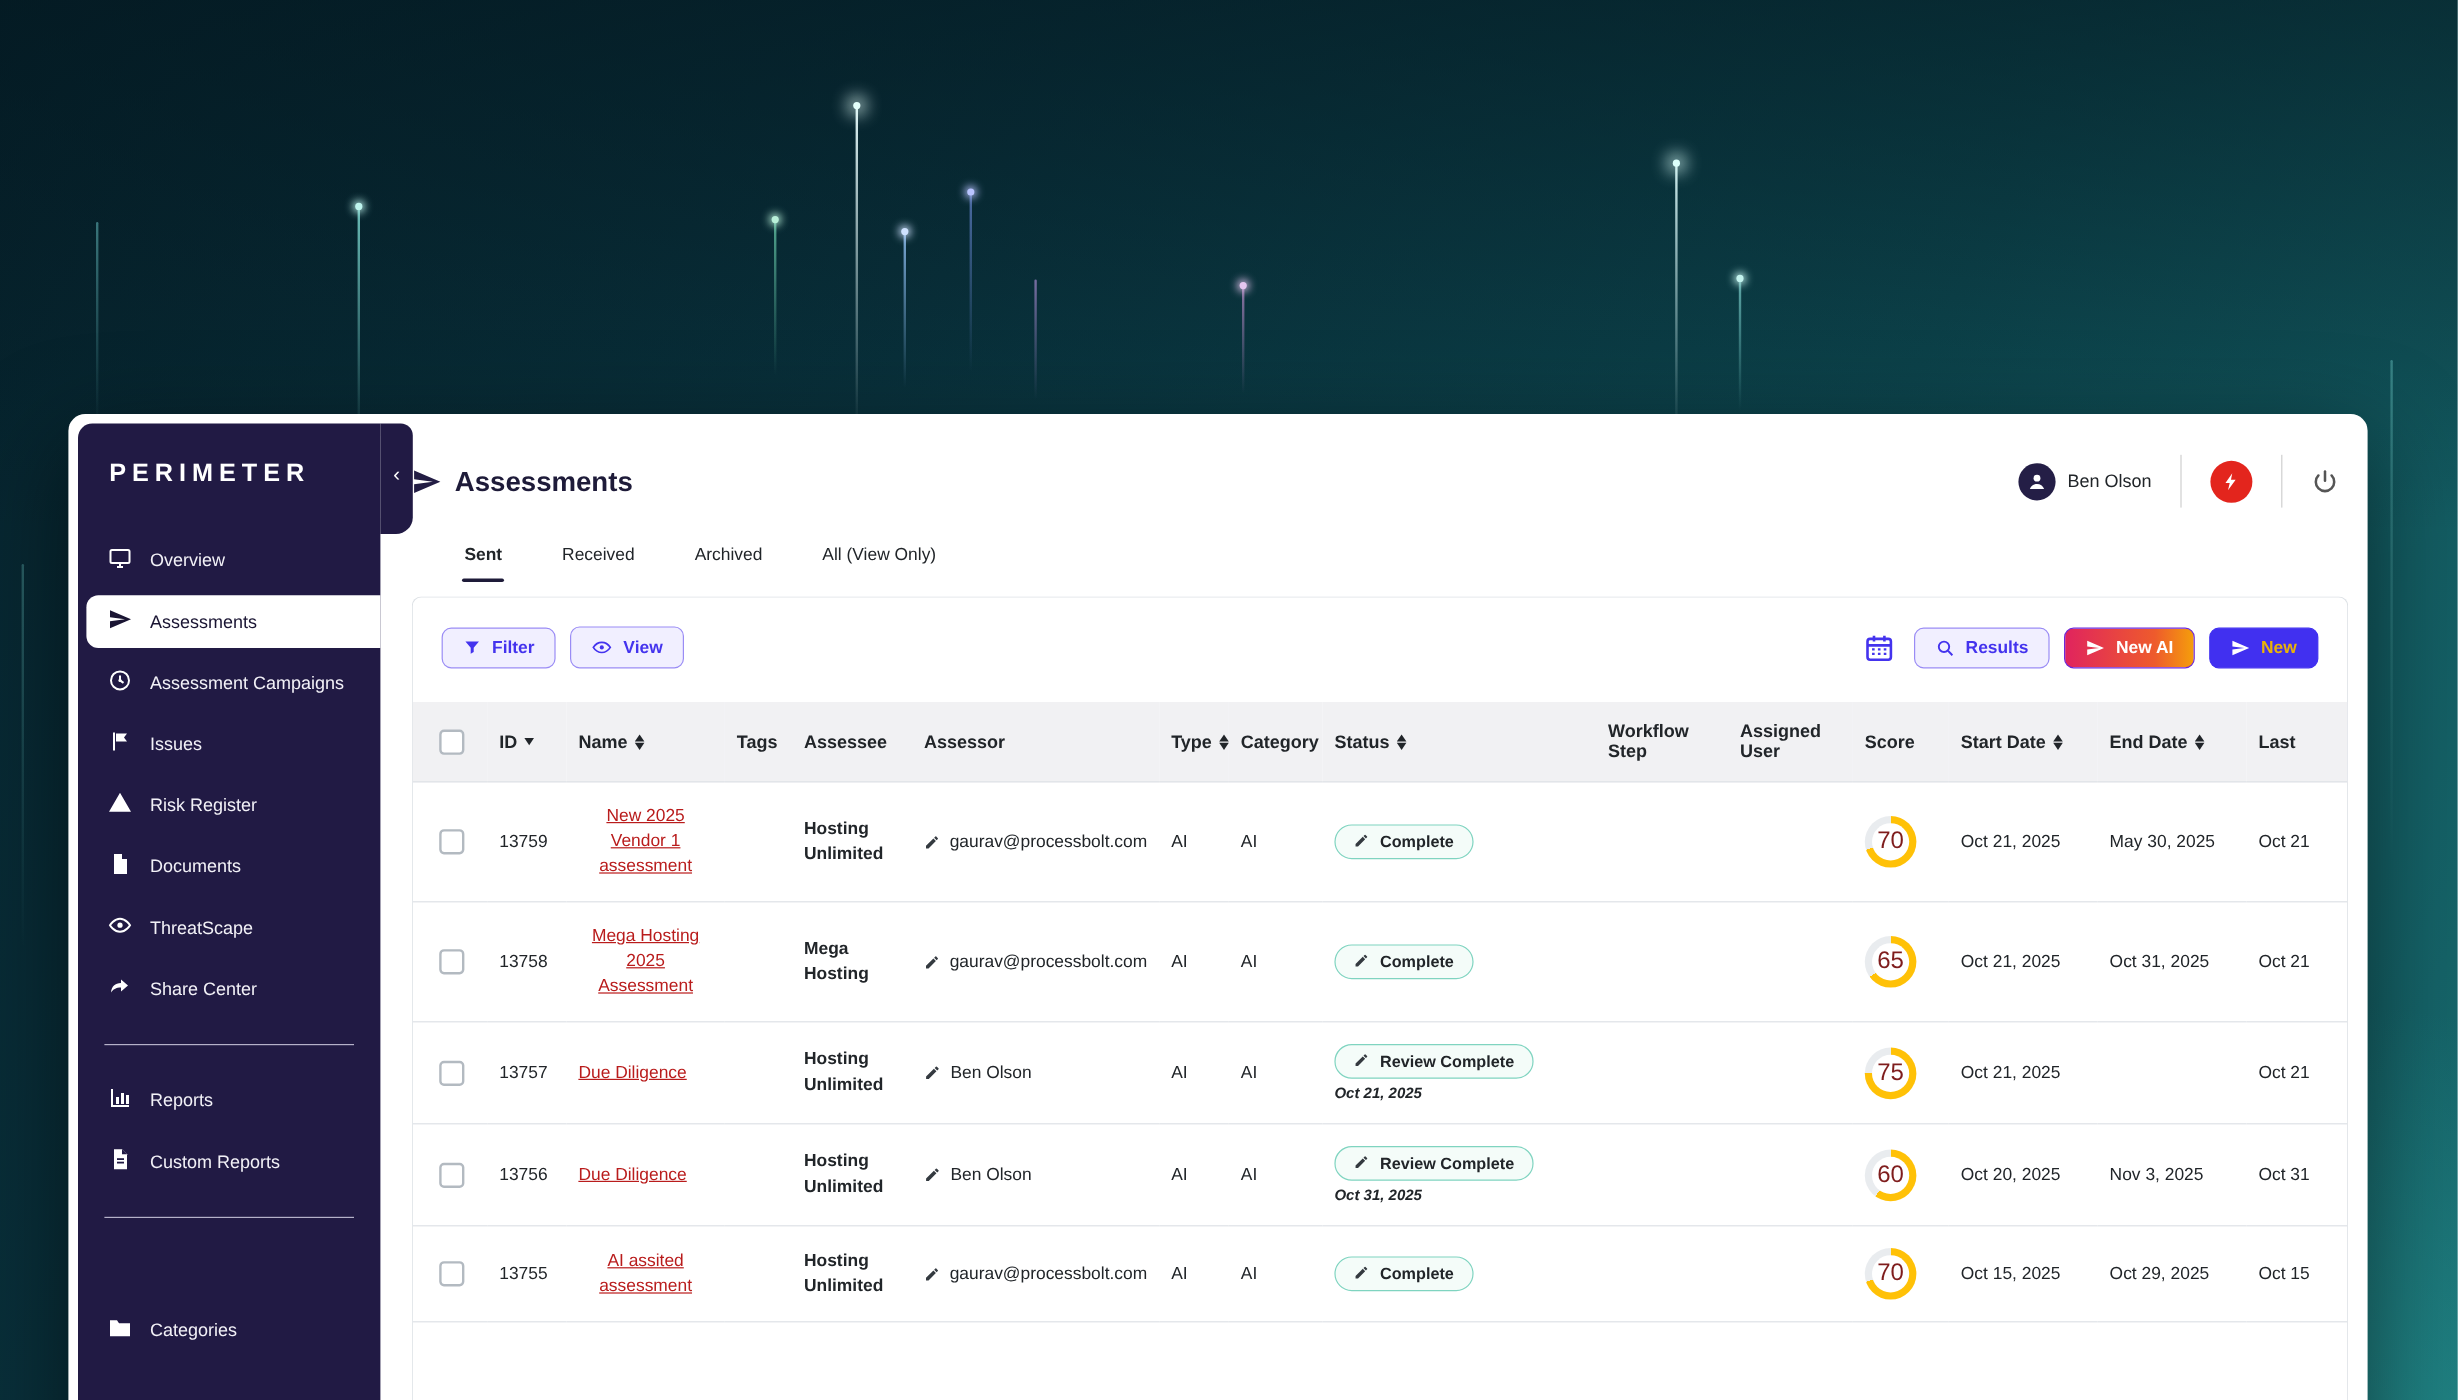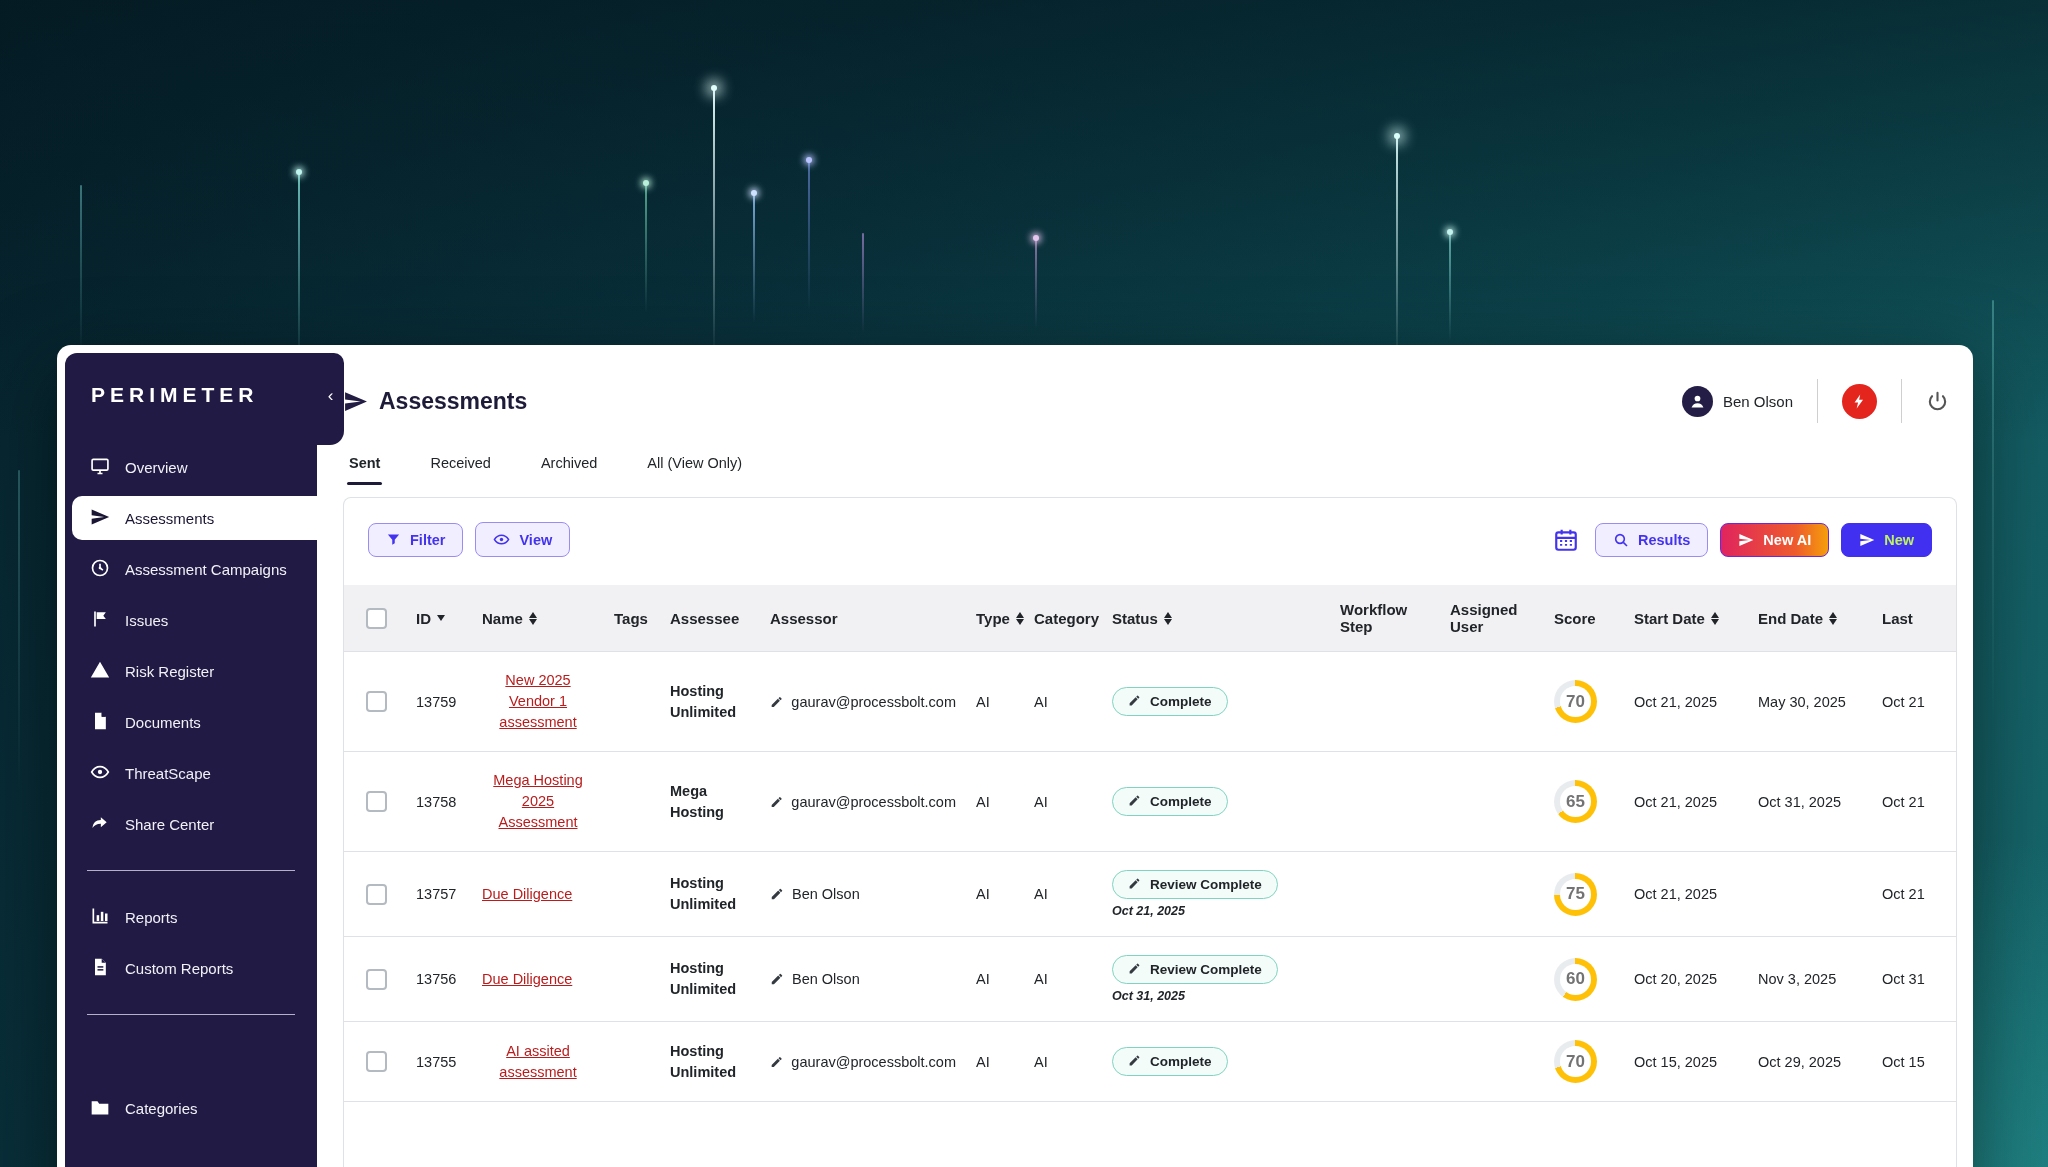--- a/index.html
+++ b/index.html
@@ -52,40 +52,40 @@
   .user-chip { display:flex; align-items:center; gap:10px; cursor:pointer; }
   .avatar { width:31px; height:31px; border-radius:50%; background:#241e46;
     display:flex; align-items:center; justify-content:center; }
   .user-name { font-size:15px; color:#212529; }
   .vdivider { width:1px; height:44px; background:#cfcfcf; }
   .bolt-btn { width:35px; height:35px; border-radius:50%; background:#e3251d;
     display:flex; align-items:center; justify-content:center; cursor:pointer;
     border:none; }
   .power-btn { background:none; border:none; cursor:pointer; display:flex; }
 
-  .tabs { display:flex; gap:50px; margin-top:32px; padding-left:6px; }
+  .tabs { display:flex; gap:50px; margin-top:32px; padding-left:6px;margin-left:38px; }
   .tab { font-size:14.5px; color:#212529; cursor:pointer; position:relative;
     padding-bottom:14px; }
   .tab.active { font-weight:700; }
   .tab.active::after { content:""; position:absolute; left:-2px; right:-2px;
     bottom:0; height:3.5px; background:#1e1b39; border-radius:2px; }
 
   
   .panel { margin-top:12px; border:1px solid #dee2e6; border-bottom:none;
     border-radius:8px 8px 0 0; height:720px; overflow:hidden; }
   .toolbar { display:flex; align-items:center; justify-content:space-between;
     padding:24px 24px 28px; }
   .toolbar-left, .toolbar-right { display:flex; align-items:center; gap:12px; }
   .btn { display:inline-flex; align-items:center; gap:9px; padding:8px 17px;
     border-radius:8px; font-size:14.5px; font-weight:700; cursor:pointer;
     font-family:inherit; }
   .btn-light { color:#4433ee; background:#f1efff; border:1px solid #9a8cf5; }
   .btn-new-ai { color:#fff; border:1px solid #6d28d9;
     background:linear-gradient(90deg,#e0245e 0%,#ee5b2c 70%,#f59e0b 100%); }
-  .btn-new { color:#bef264; background:#4130f0; border:1px solid #4130f0; }
+  .btn-new { color:#eab308; background:#4130f0; border:1px solid #4130f0; }
   .cal-btn { background:none; border:none; cursor:pointer; display:flex; margin-right:4px; }
 
   
   table { border-collapse:collapse; table-layout:fixed; width:1680px; }
   thead th { background:#f1f1f3; text-align:left; font-size:15px; font-weight:700;
     color:#212529; padding:16px 10px; vertical-align:middle;
     border-bottom:1px solid #dee2e6; }
   td { padding:18px 10px; border-bottom:1px solid #dee2e6; vertical-align:middle;
     font-size:14.5px; color:#212529; }
   .th-inner { display:inline-flex; align-items:center; gap:6px; }
@@ -103,21 +103,21 @@
   .assessor { display:flex; align-items:center; gap:8px; white-space:nowrap; }
   .badge { display:inline-flex; align-items:flex-start; gap:9px; padding:6px 15px;
     border-radius:999px; border:1.5px solid #7fd4c0; background:#f4fcf9;
     font-weight:700; font-size:13.5px; color:#212529; white-space:nowrap; }
   .status-date { font-size:12.5px; font-weight:700; font-style:italic;
     margin-top:5px; }
   .ring { width:43px; height:43px; border-radius:50%; position:relative;
     display:flex; align-items:center; justify-content:center; }
   .ring-inner { width:31px; height:31px; border-radius:50%; background:#fff;
     display:flex; align-items:center; justify-content:center;
-    font-size:17px; font-weight:700; color:#737373; }
+    font-size:20px; font-weight:400; color:#7f1d1d; }
   .nowrap { white-space:nowrap; }
 </style>
 </head>
 <body>
 
 <div class="bg"></div>
 <div id="beams">
     <div class="beam" style="left: 80px; top: 185px; height: 170px; background: linear-gradient(rgba(120, 220, 220, 0.45), transparent);"></div>
     <div class="beam" style="left: 298px; top: 172px; height: 200px; background: linear-gradient(rgba(140, 240, 230, 0.75), transparent);">
       <div class="dot" style="background: rgb(191, 245, 238); box-shadow: rgb(191, 245, 238) 0px 0px 7px 2px;"></div>

